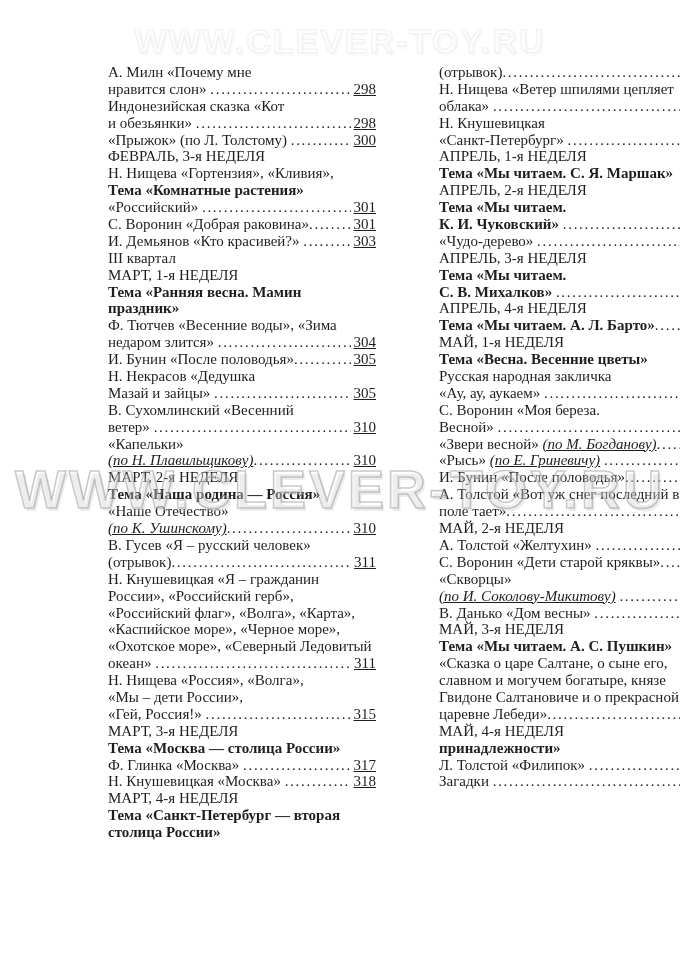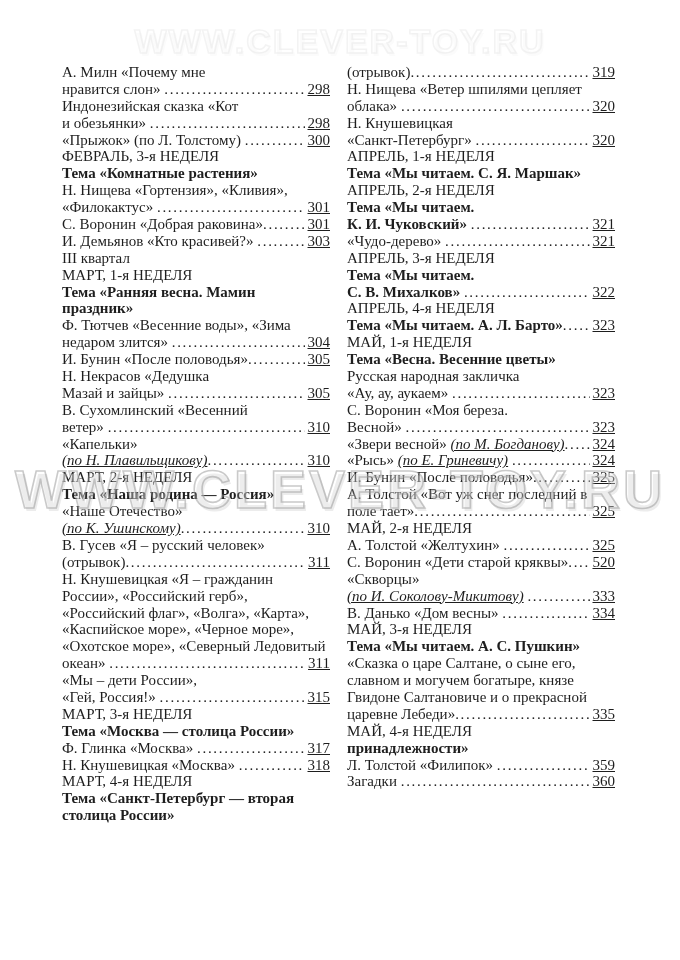--- a/index.html
+++ b/index.html
@@ -16,21 +16,21 @@
     font-size: 15px;
     color: #1e1e1e;
   }
   .columns {
     position: absolute;
     left: 62px; top: 64px;
     width: 553px;
     display: flex;
     gap: 17px;
   }
-  .col { width: 268px; flex: 0 0 268px; }
+  .col { width: 268px; flex: 0 0 268px; margin-left: 46px; }
   .line {
     display: flex;
     align-items: baseline;
     line-height: 16.9px;
     height: 16.9px;
     white-space: pre;
     overflow: hidden;
   }
   .seg.n { font-weight: normal; font-style: normal; }
   .seg.b { font-weight: bold; }
@@ -75,23 +75,23 @@
 
 <div class="page">
   <div class="columns">
     <div class="col">
         <div class="line"><span class="seg n">А. Милн «Почему мне</span></div>
         <div class="line"><span class="seg n">нравится слон» </span><span class="dots"></span><span class="pagenum">298</span></div>
         <div class="line"><span class="seg n">Индонезийская сказка «Кот</span></div>
         <div class="line"><span class="seg n">и обезьянки» </span><span class="dots"></span><span class="pagenum">298</span></div>
         <div class="line"><span class="seg n">«Прыжок» (по Л. Толстому) </span><span class="dots"></span><span class="pagenum">300</span></div>
         <div class="line"><span class="seg n">ФЕВРАЛЬ, 3-я НЕДЕЛЯ</span></div>
+        <div class="line"><span class="seg n">Н. Нищева «Гортензия», «Кливия»,</span></div>
         <div class="line"><span class="seg b">Тема «Комнатные растения»</span></div>
-        <div class="line"><span class="seg n">Н. Нищева «Гортензия», «Кливия»,</span></div>
-        <div class="line"><span class="seg n">«Филокактус» </span><span class="dots"></span><span class="pagenum">301</span></div>
+        <div class="line"><span class="seg n">«Российский» </span><span class="dots"></span><span class="pagenum">301</span></div>
         <div class="line"><span class="seg n">С. Воронин «Добрая раковина»</span><span class="dots"></span><span class="pagenum">301</span></div>
         <div class="line"><span class="seg n">И. Демьянов «Кто красивей?» </span><span class="dots"></span><span class="pagenum">303</span></div>
         <div class="line"><span class="seg n">III квартал</span></div>
         <div class="line"><span class="seg n">МАРТ, 1-я НЕДЕЛЯ</span></div>
         <div class="line"><span class="seg b">Тема «Ранняя весна. Мамин</span></div>
         <div class="line"><span class="seg b">праздник»</span></div>
         <div class="line"><span class="seg n">Ф. Тютчев «Весенние воды», «Зима</span></div>
         <div class="line"><span class="seg n">недаром злится» </span><span class="dots"></span><span class="pagenum">304</span></div>
         <div class="line"><span class="seg n">И. Бунин «После половодья»</span><span class="dots"></span><span class="pagenum">305</span></div>
         <div class="line"><span class="seg n">Н. Некрасов «Дедушка</span></div>
@@ -105,20 +105,21 @@
         <div class="line"><span class="seg n">«Наше Отечество»</span></div>
         <div class="line"><span class="seg i">(по К. Ушинскому)</span><span class="dots"></span><span class="pagenum">310</span></div>
         <div class="line"><span class="seg n">В. Гусев «Я – русский человек»</span></div>
         <div class="line"><span class="seg n">(отрывок)</span><span class="dots"></span><span class="pagenum">311</span></div>
         <div class="line"><span class="seg n">Н. Кнушевицкая «Я – гражданин</span></div>
         <div class="line"><span class="seg n">России», «Российский герб»,</span></div>
         <div class="line"><span class="seg n">«Российский флаг», «Волга», «Карта»,</span></div>
         <div class="line"><span class="seg n">«Каспийское море», «Черное море»,</span></div>
         <div class="line"><span class="seg n">«Охотское море», «Северный Ледовитый</span></div>
         <div class="line"><span class="seg n">океан» </span><span class="dots"></span><span class="pagenum">311</span></div>
+        <div class="line"><span class="seg n">Н. Нищева «Россия», «Волга»,</span></div>
         <div class="line"><span class="seg n">«Мы – дети России»,</span></div>
         <div class="line"><span class="seg n">«Гей, Россия!» </span><span class="dots"></span><span class="pagenum">315</span></div>
         <div class="line"><span class="seg n">МАРТ, 3-я НЕДЕЛЯ</span></div>
         <div class="line"><span class="seg b">Тема «Москва — столица России»</span></div>
         <div class="line"><span class="seg n">Ф. Глинка «Москва» </span><span class="dots"></span><span class="pagenum">317</span></div>
         <div class="line"><span class="seg n">Н. Кнушевицкая «Москва» </span><span class="dots"></span><span class="pagenum">318</span></div>
         <div class="line"><span class="seg n">МАРТ, 4-я НЕДЕЛЯ</span></div>
         <div class="line"><span class="seg b">Тема «Санкт-Петербург — вторая</span></div>
         <div class="line"><span class="seg b">столица России»</span></div>
       </div>

